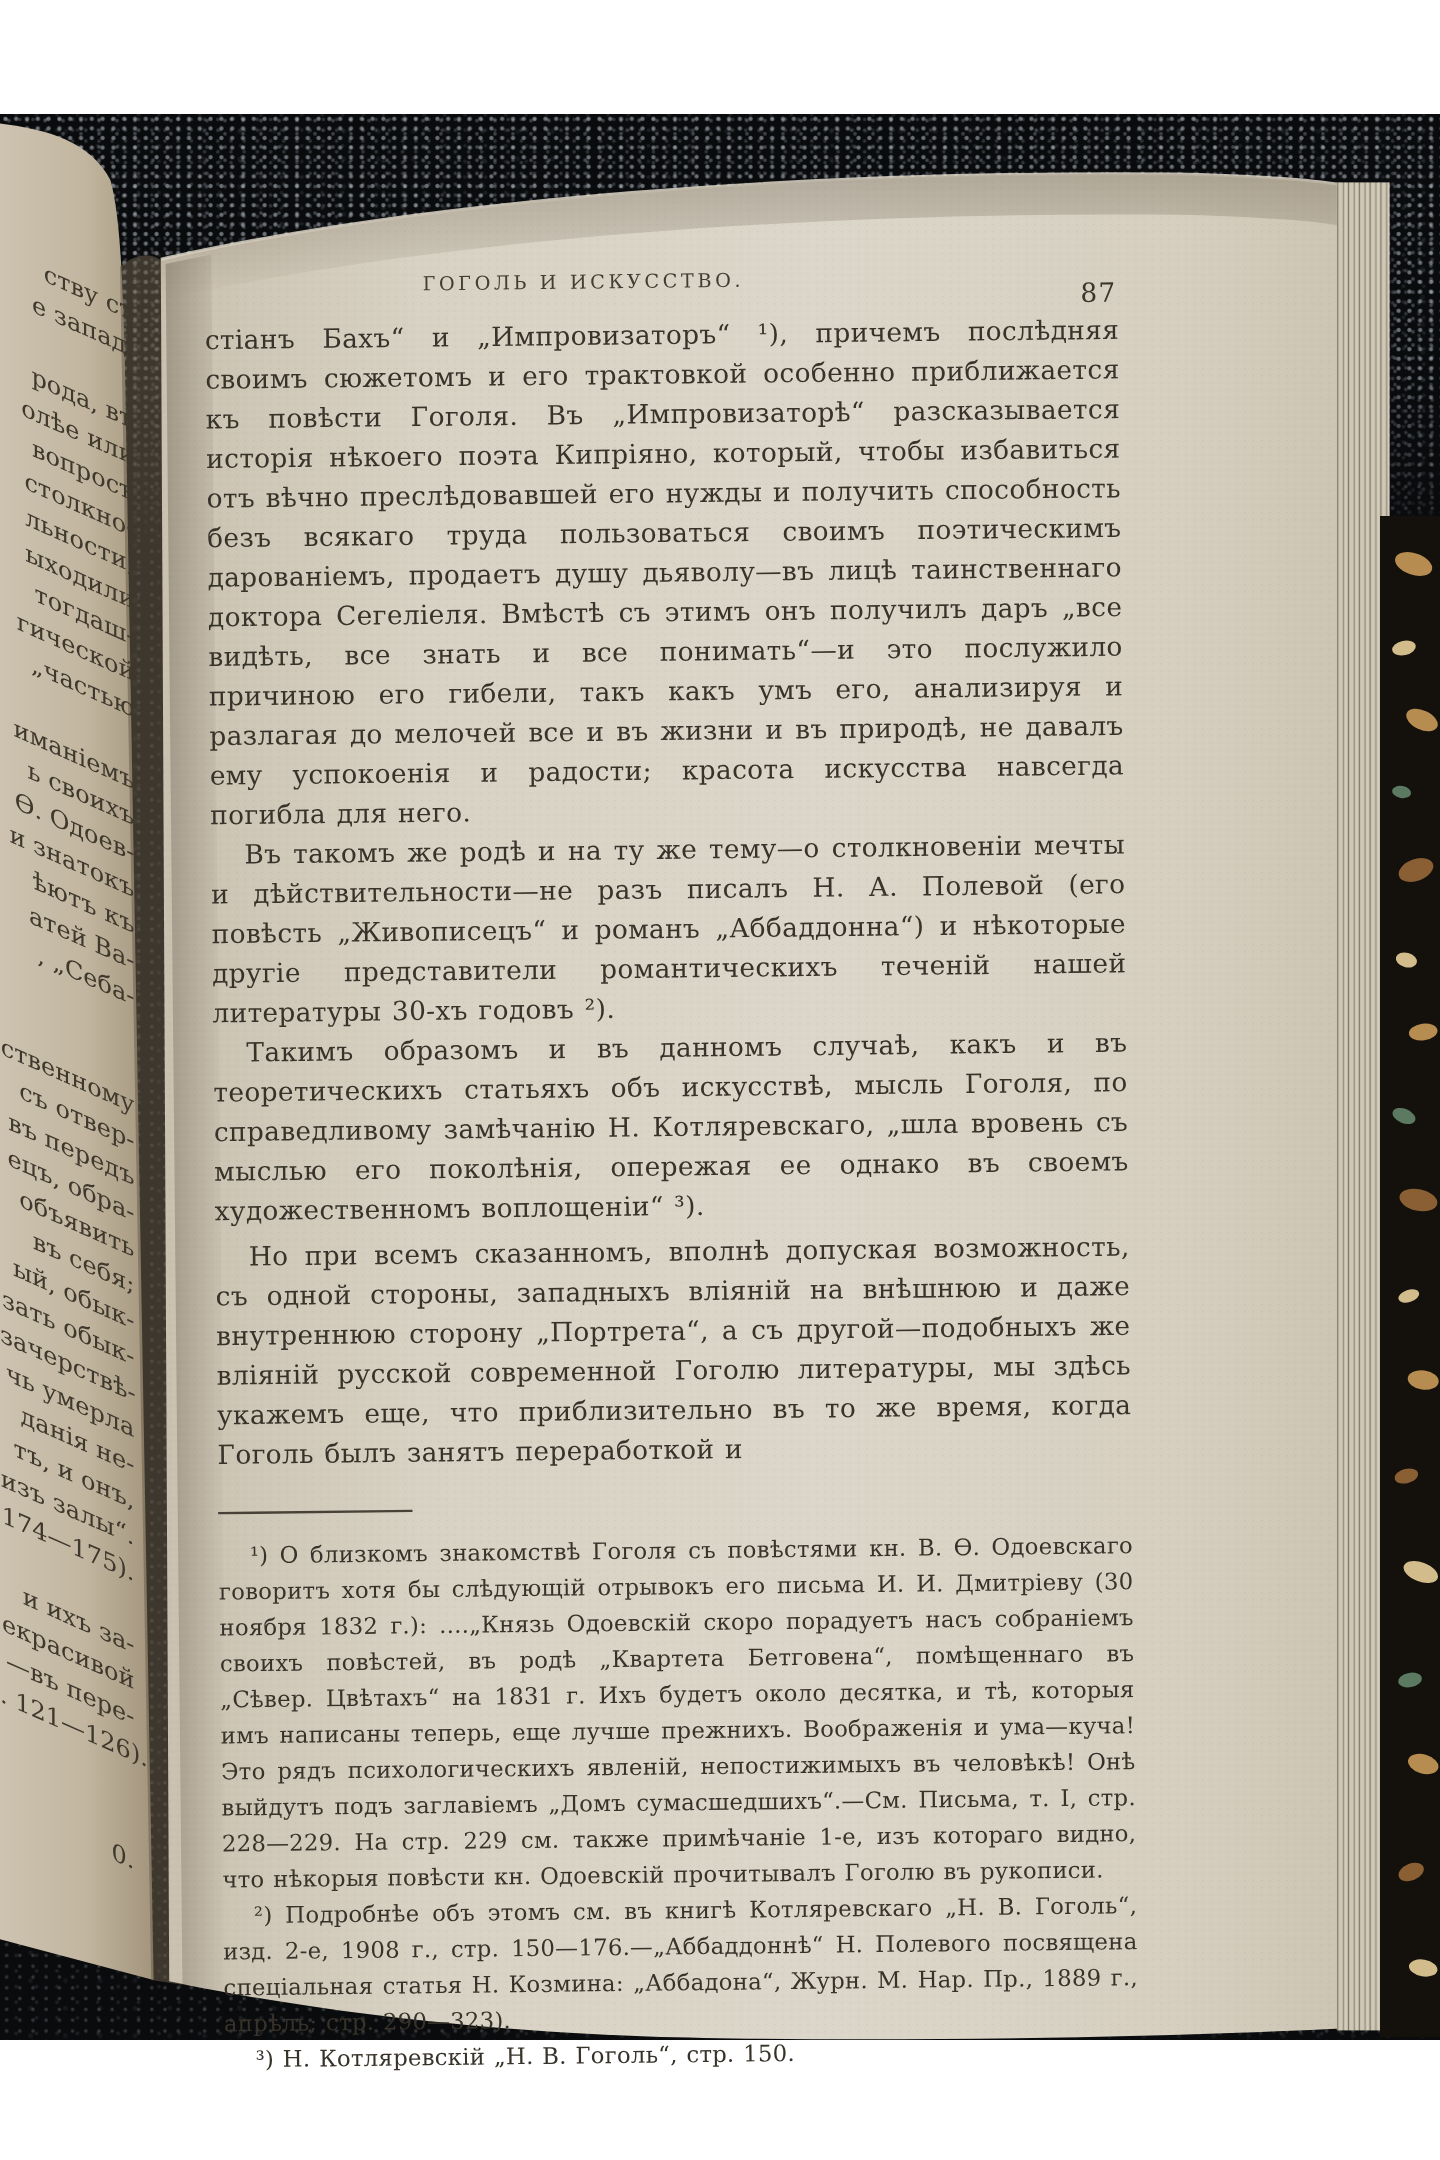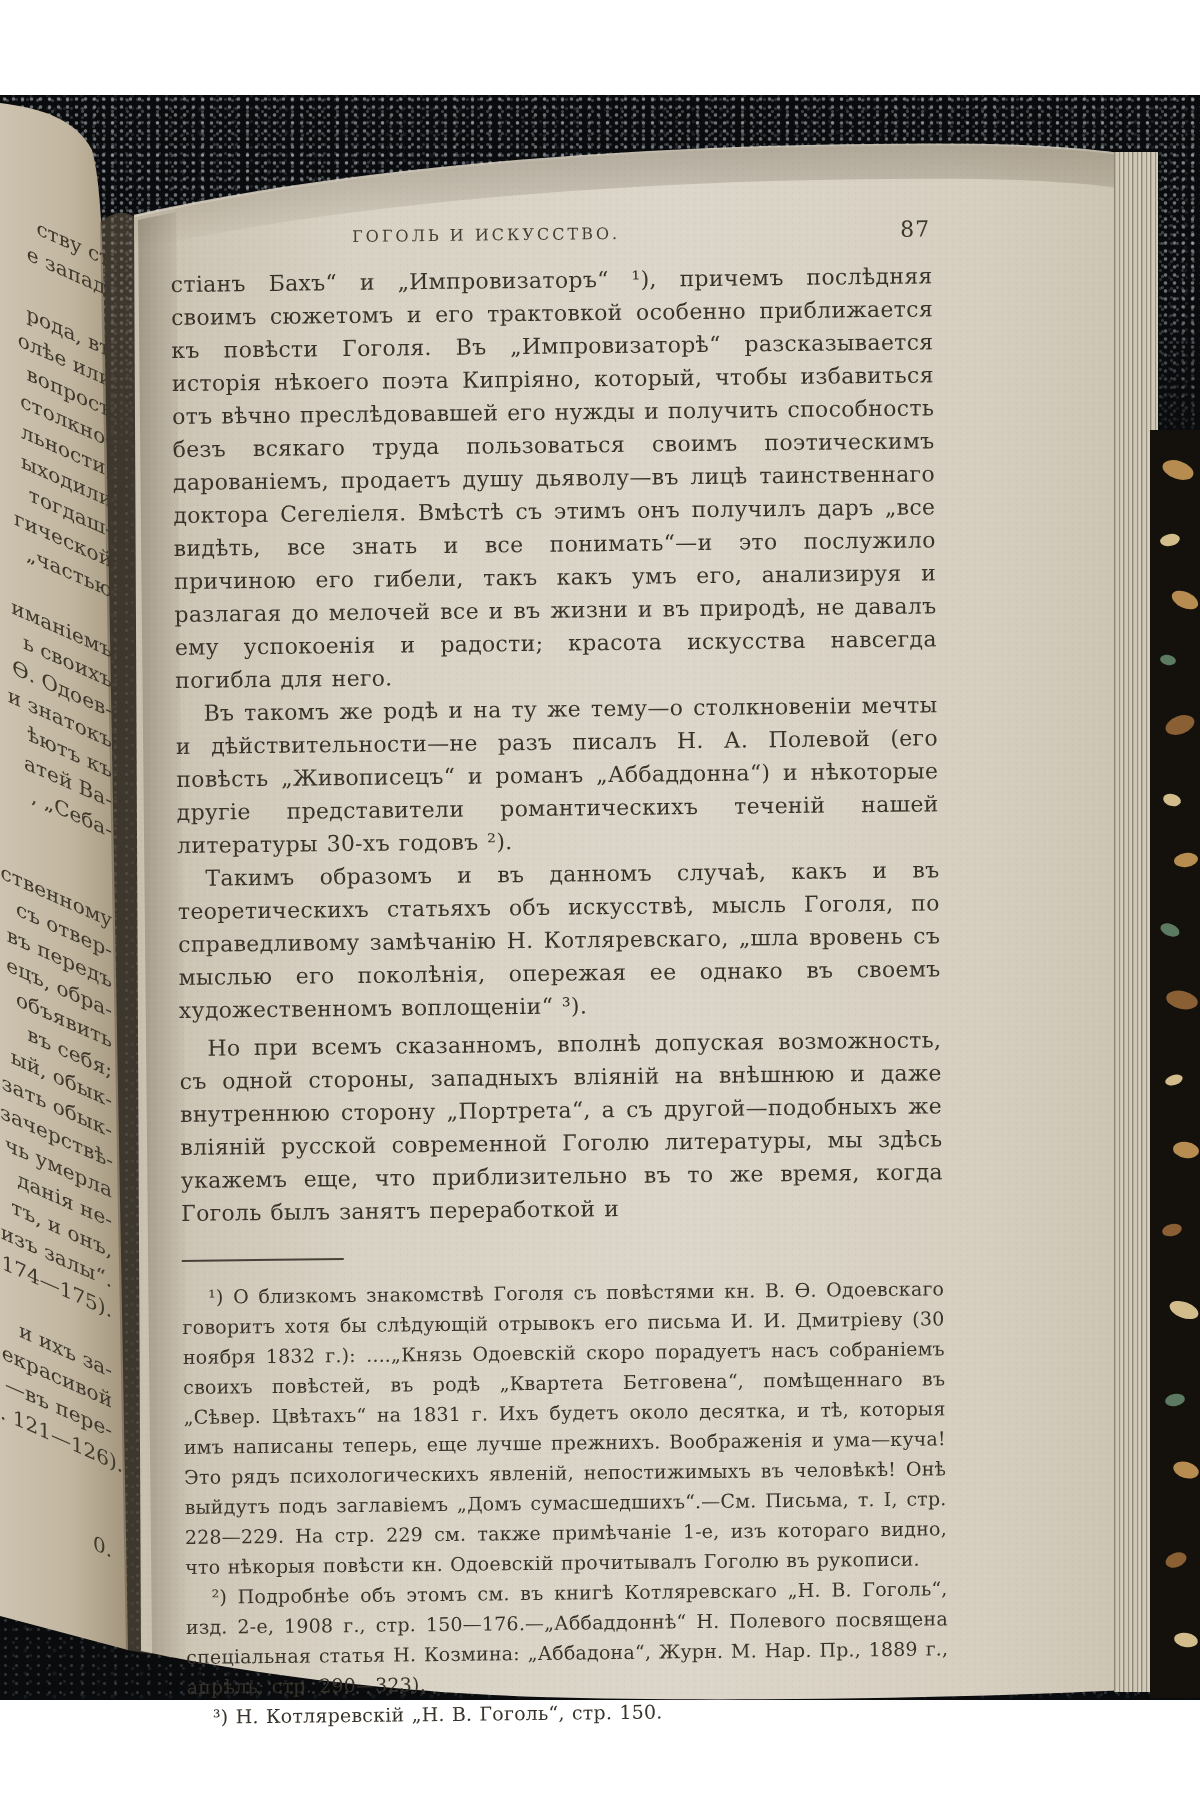--- a/index.html
+++ b/index.html
@@ -38,21 +38,21 @@
   .vline{height:30px;line-height:30px;text-align:right;padding-right:6px;white-space:nowrap;}
 
   
   .recto-text{
     position:absolute;left:170px;top:222px;width:762px;
     transform:rotate(-0.65deg);transform-origin:0 0;
     color:#38332a;
   }
   .header{position:relative;height:34px;}
   .title{position:absolute;left:182px;top:7px;font-size:16px;letter-spacing:3px;color:#433d33;}
-  .pagenum{position:absolute;right:2px;top:3px;font-size:22px;letter-spacing:1px;color:#3b362c;}
+  .pagenum{position:absolute;right:2px;top:19px;font-size:22px;letter-spacing:1px;color:#3b362c;}
   .body{margin-top:12px;}
   .body p{margin:0;font-size:22px;line-height:33px;text-align:justify;word-spacing:1.5px;letter-spacing:.3px;}
   .body p.ind{text-indent:28px;}
   .body p.sp{margin-top:5px;}
   .fnrule{margin-top:30px;width:162px;height:0;border-top:2px solid #474137;}
   .fnotes{margin-top:20px;}
   .fnotes p{margin:0;font-size:19px;line-height:30px;text-align:justify;text-indent:26px;word-spacing:1px;letter-spacing:.2px;}
 </style>
 </head>
 <body>

